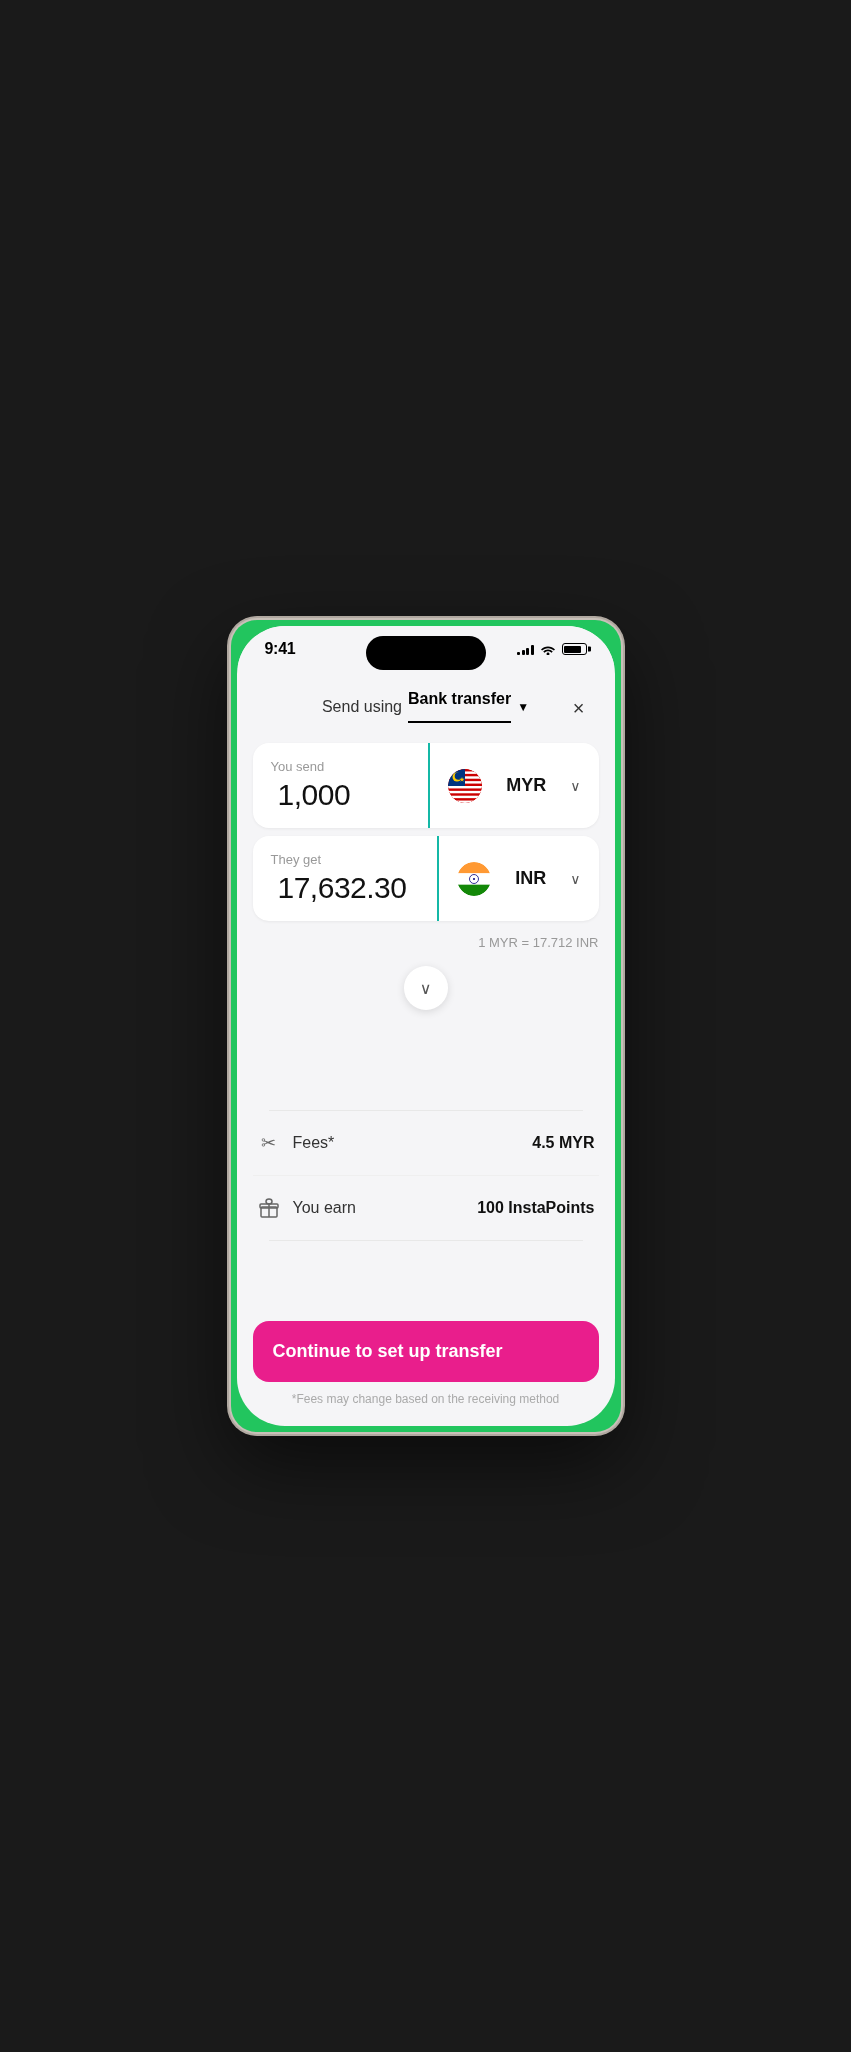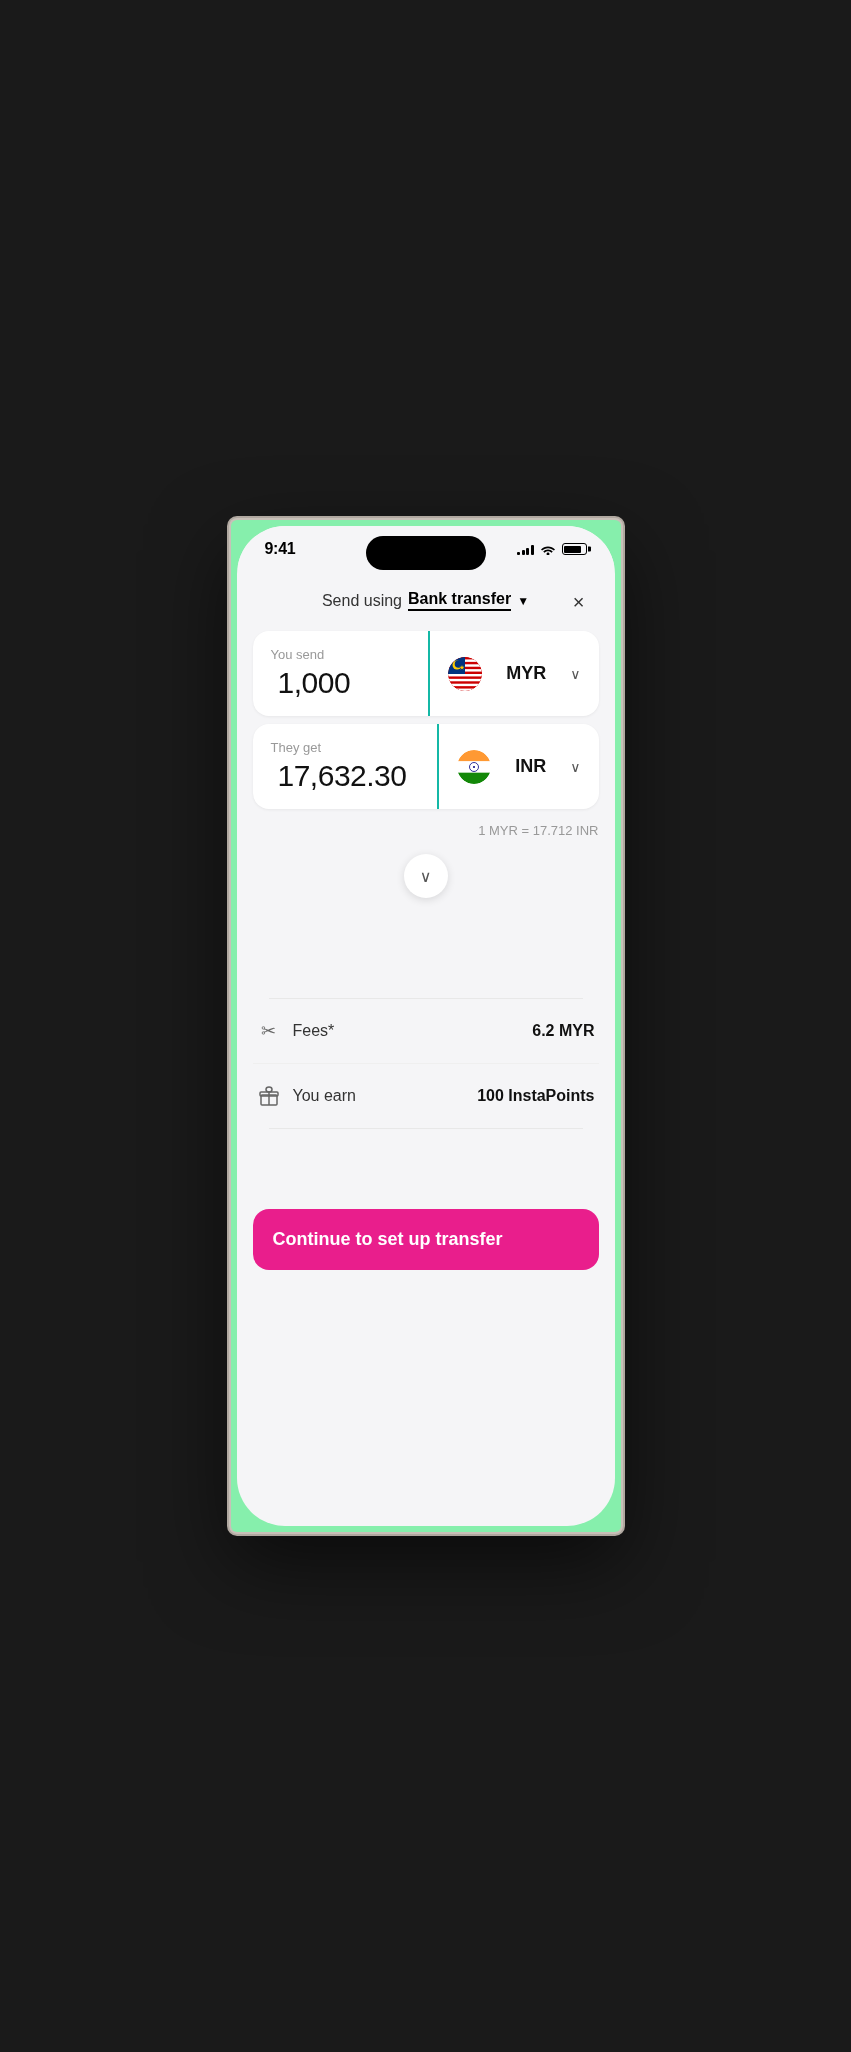--- a/index.html
+++ b/index.html
@@ -8,23 +8,23 @@
       background: #1a1a1a;
       display: flex;
       justify-content: center;
       align-items: center;
       min-height: 100vh;
       font-family: -apple-system, BlinkMacSystemFont, 'Segoe UI', sans-serif;
     }
 
     .phone-shell {
       width: 390px;
-      height: 1012px;
-      background: #86efac;
-      border-radius: 6px;
+      height: 812px;
+      background: #22c55e;
+      border-radius: 26px;
       position: relative;
       box-shadow:
         0 0 0 2px #c8c0b8,
         0 0 0 4px #b0a8a0,
         0 30px 80px rgba(0,0,0,0.6);
       overflow: hidden;
     }
 
     
     .phone-shell::before {
@@ -172,21 +172,21 @@
       align-items: center;
       gap: 6px;
       font-size: 16px;
       color: #333;
     }
 
     .send-method-highlight {
       font-weight: 700;
       color: #000;
       border-bottom: 2px solid #000;
-      padding-bottom: 1px;
+      padding-bottom: 13px;
       text-align: right;
     }
 
     .dropdown-arrow {
       font-size: 12px;
       color: #000;
     }
 
     
     .currency-section {
@@ -475,21 +475,21 @@
       </div>
 
       <div class="spacer"></div>
 
       <div class="fee-section">
         <div class="section-divider"></div>
 
         <div class="fee-row">
           <div class="fee-icon">✂</div>
           <span class="fee-label">Fees*</span>
-          <span class="fee-value">6.2 MYR</span>
+          <span class="fee-value">4.5 MYR</span>
         </div>
 
         <div class="fee-row">
           <div class="fee-icon">
             <svg width="20" height="20" viewBox="0 0 20 20" fill="none" xmlns="http://www.w3.org/2000/svg">
               <rect x="2" y="9" width="16" height="10" rx="1" stroke="#666" stroke-width="1.5"></rect>
               <rect x="1" y="6" width="18" height="4" rx="1" stroke="#666" stroke-width="1.5"></rect>
               <path d="M10 6V19" stroke="#666" stroke-width="1.5"></path>
               <path d="M10 6C10 6 7 6 7 3.5C7 2 8 1 10 1C12 1 13 2 13 3.5C13 6 10 6 10 6Z" stroke="#666" stroke-width="1.5" fill="none"></path>
             </svg>
@@ -498,17 +498,18 @@
           <span class="fee-value">100 InstaPoints</span>
         </div>
 
         <div class="section-divider"></div>
       </div>
 
       <div style="height: 60px;"></div>
 
       <div class="bottom-section">
         <button class="cta-button">Continue to set up transfer</button>
+        <div class="disclaimer">*Fees may change based on the receiving method</div>
       </div>
 
     </div>
   </div>
 </div>
 
 </body></html>

